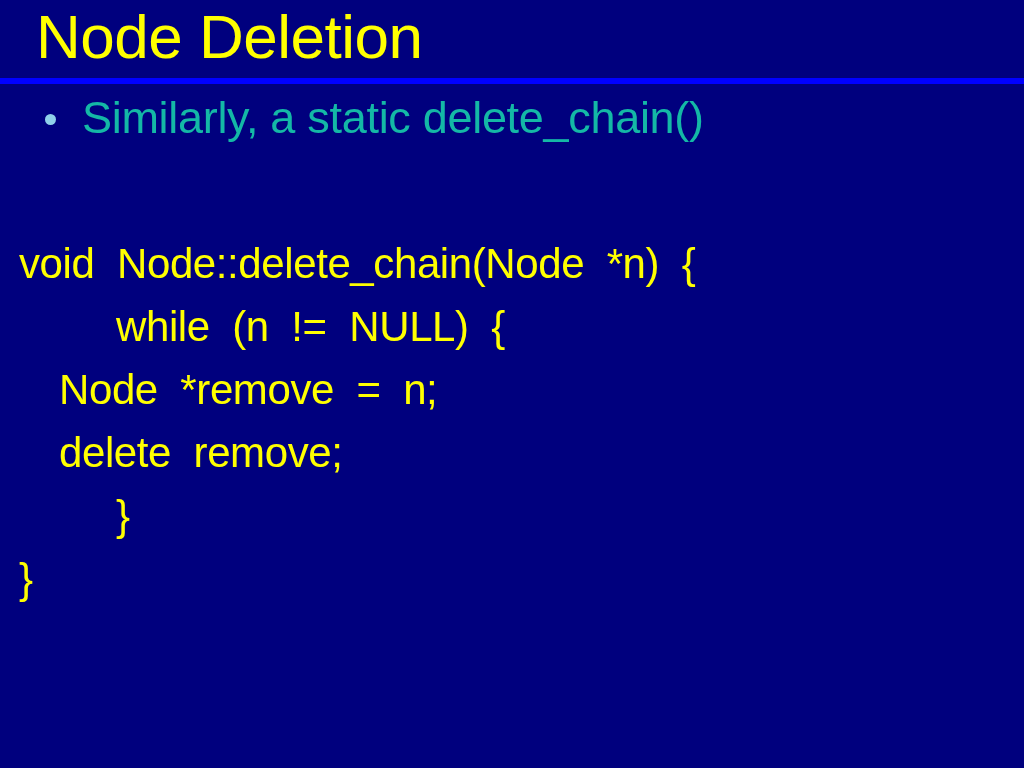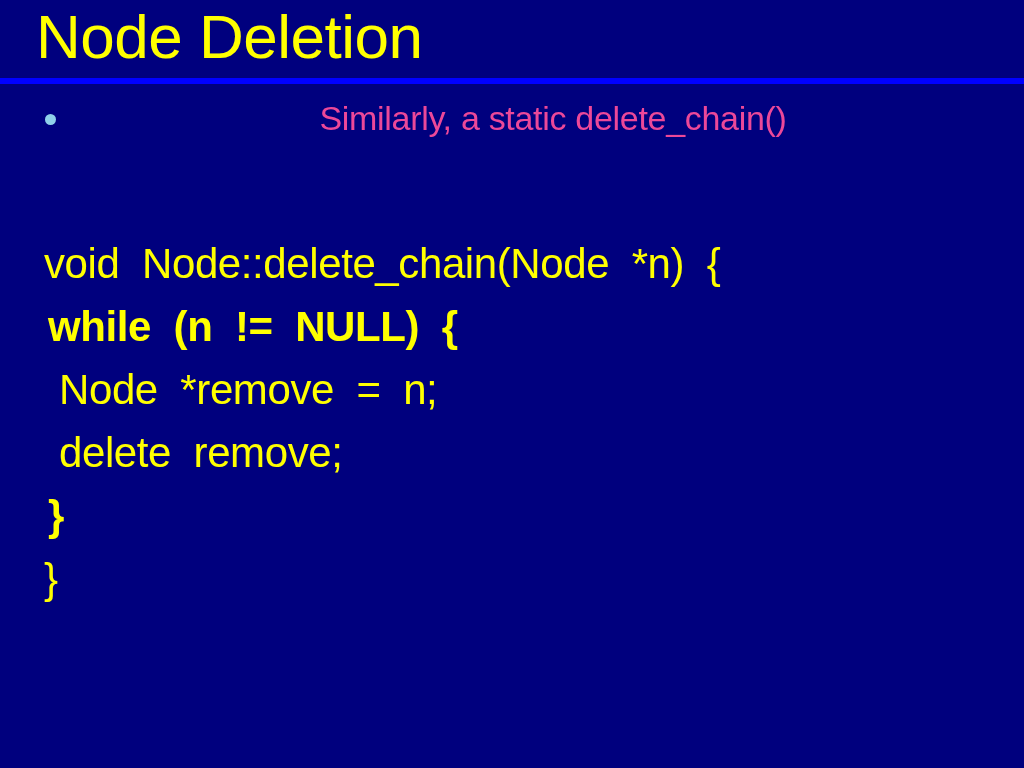--- a/index.html
+++ b/index.html
@@ -79,51 +79,50 @@
     left: 45px;
     top: 22px;
     width: 11px;
     height: 11px;
     border-radius: 50%;
     background: #8fd0ea;
   }
 
   .bullet-text {
     display: block;
-    color: #ec4899;
+    color: #14b8a6;
     font-family: "Liberation Sans", sans-serif;
-    font-size: 34px;
+    font-size: 45px;
     font-weight: normal;
     line-height: 52px;
     letter-spacing: -0.3px;
     white-space: nowrap;
-    text-align: center;
   }
 
   
   #code-block {
     position: absolute;
     left: 0;
     top: 232px;
     width: 1024px;
   }
 
   .code-line {
     display: block;
     color: #ffff00;
     font-family: "Liberation Sans", sans-serif;
     font-size: 42px;
     font-weight: normal;
     line-height: 63px;
     letter-spacing: -0.4px;
     white-space: pre;
-    padding-left: 44px;
+    padding-left: 19px;
   }
 
-  .code-line.indent-1 { padding-left: 48px; font-weight: bold;  }
+  .code-line.indent-1 { padding-left: 116px;  }
   .code-line.indent-2 { padding-left: 59px; }
 </style>
 </head>
 <body>
 
 <div id="slide">
 
   <div id="title-block">
     <h1 id="slide-title">Node Deletion</h1>
   </div>

